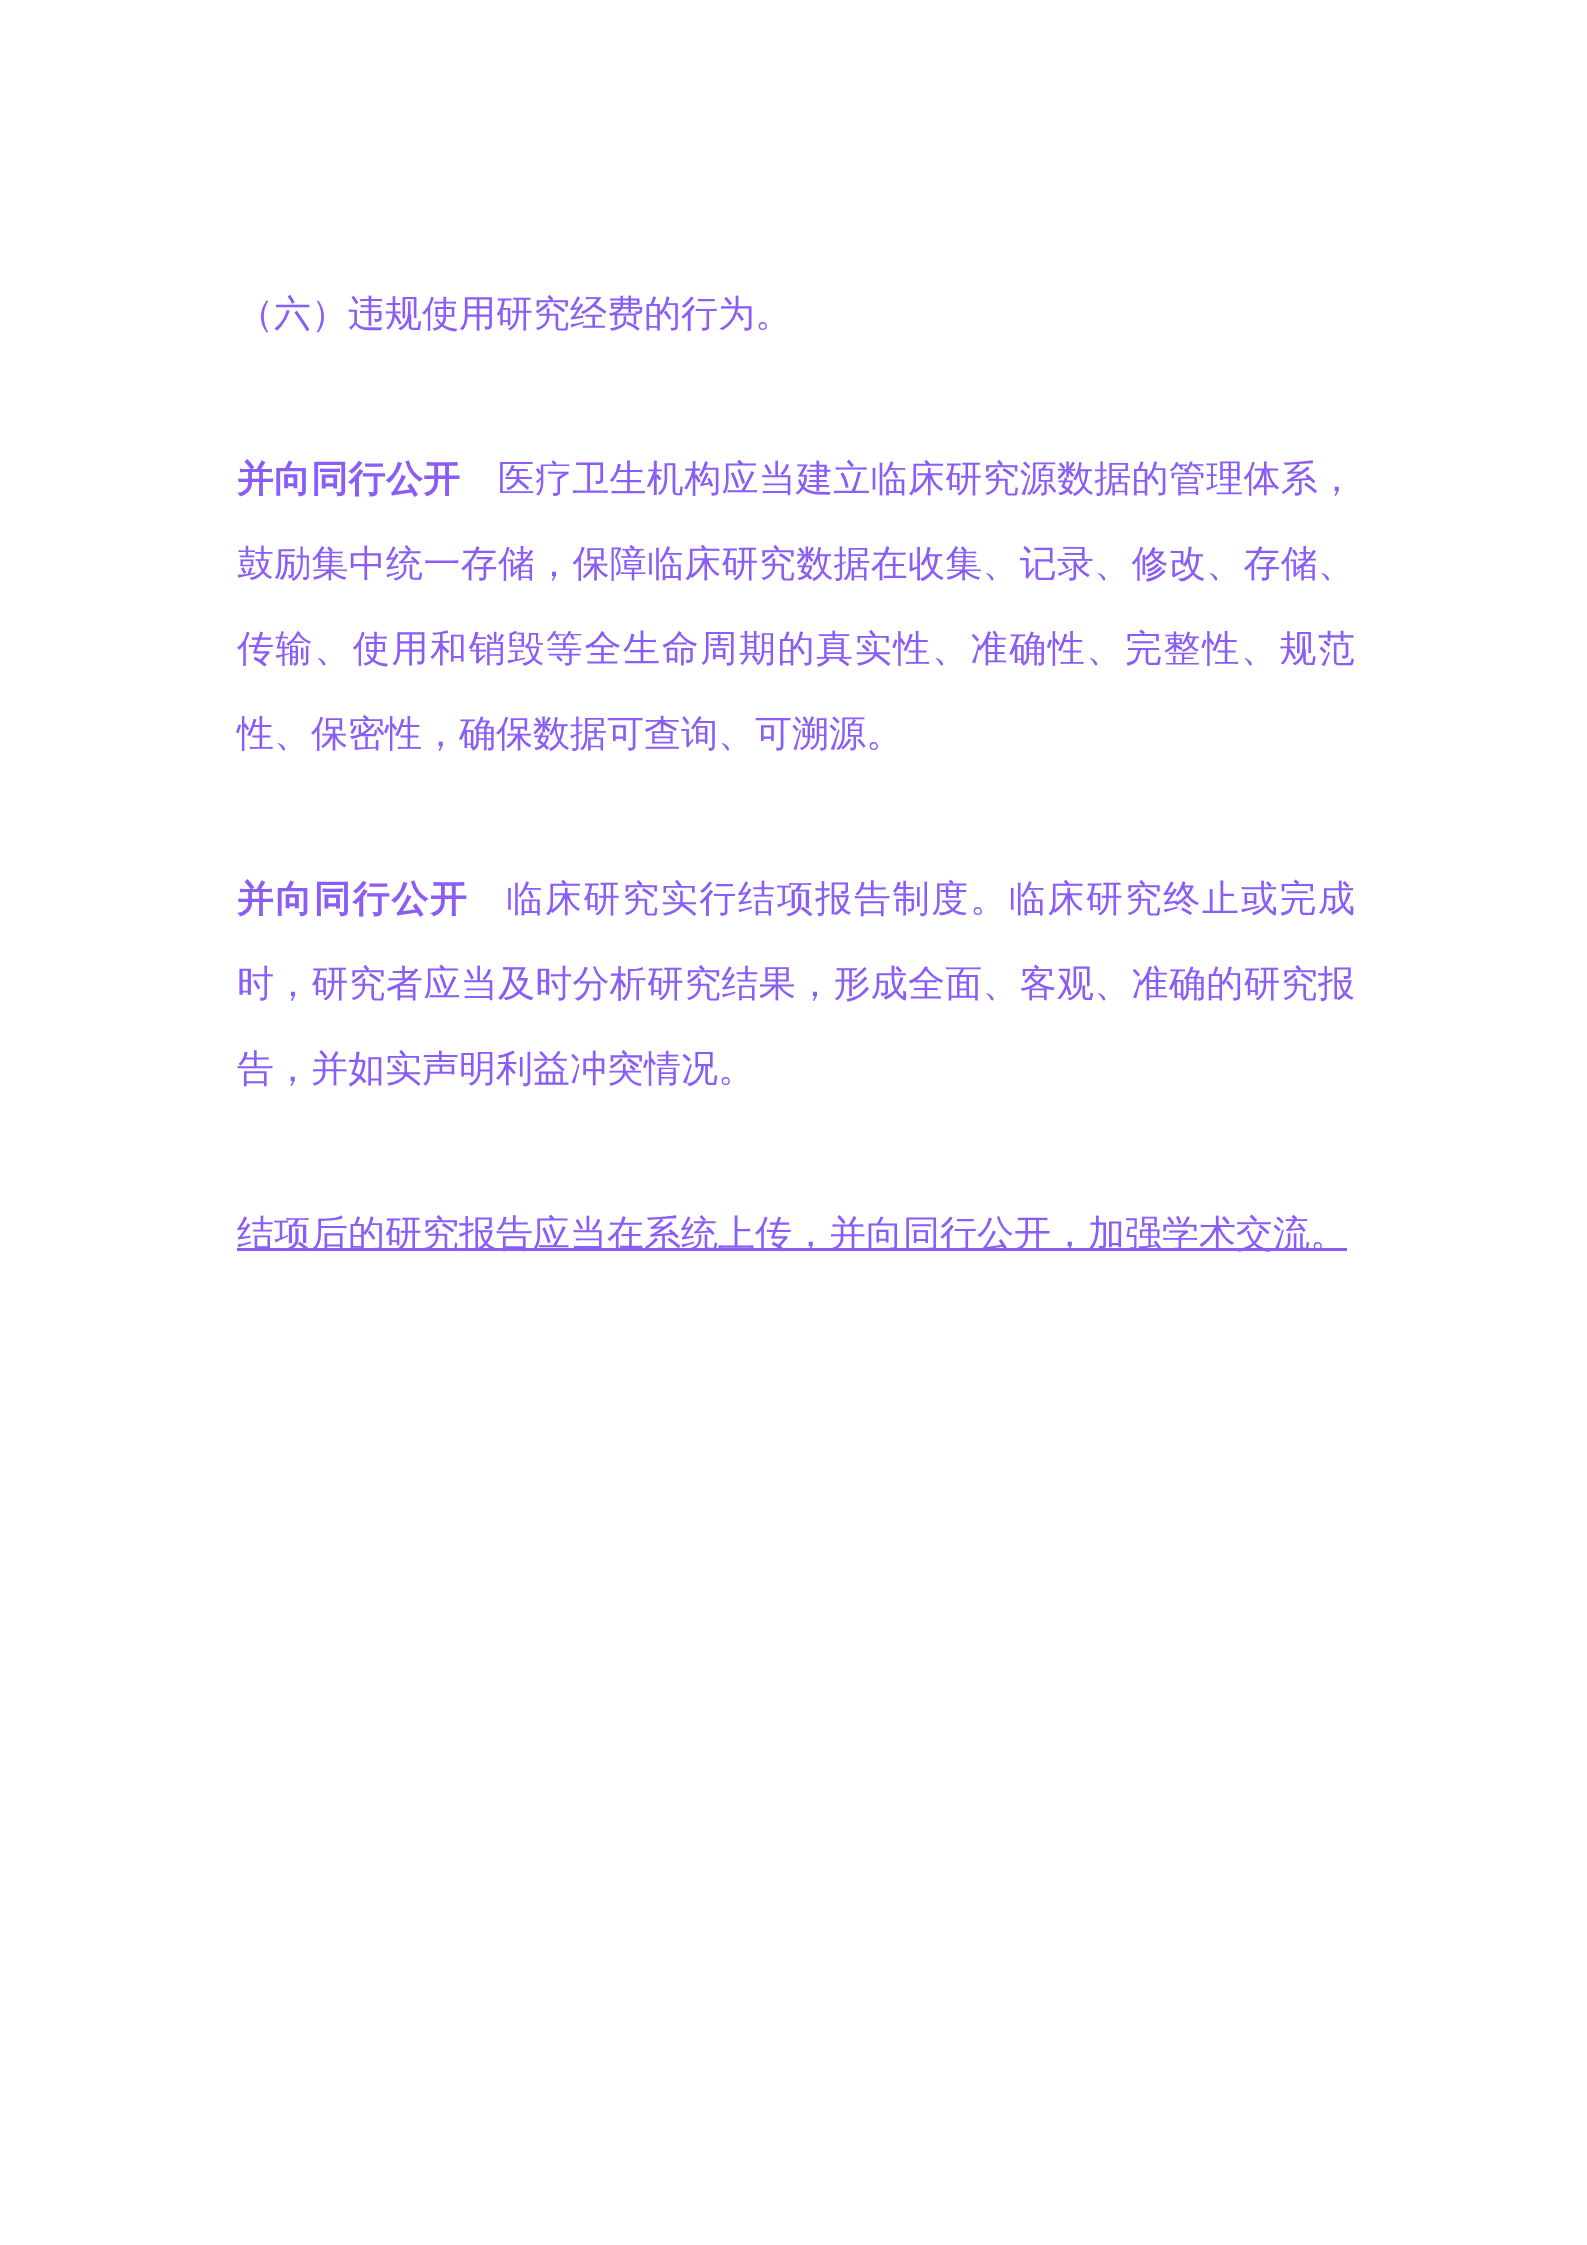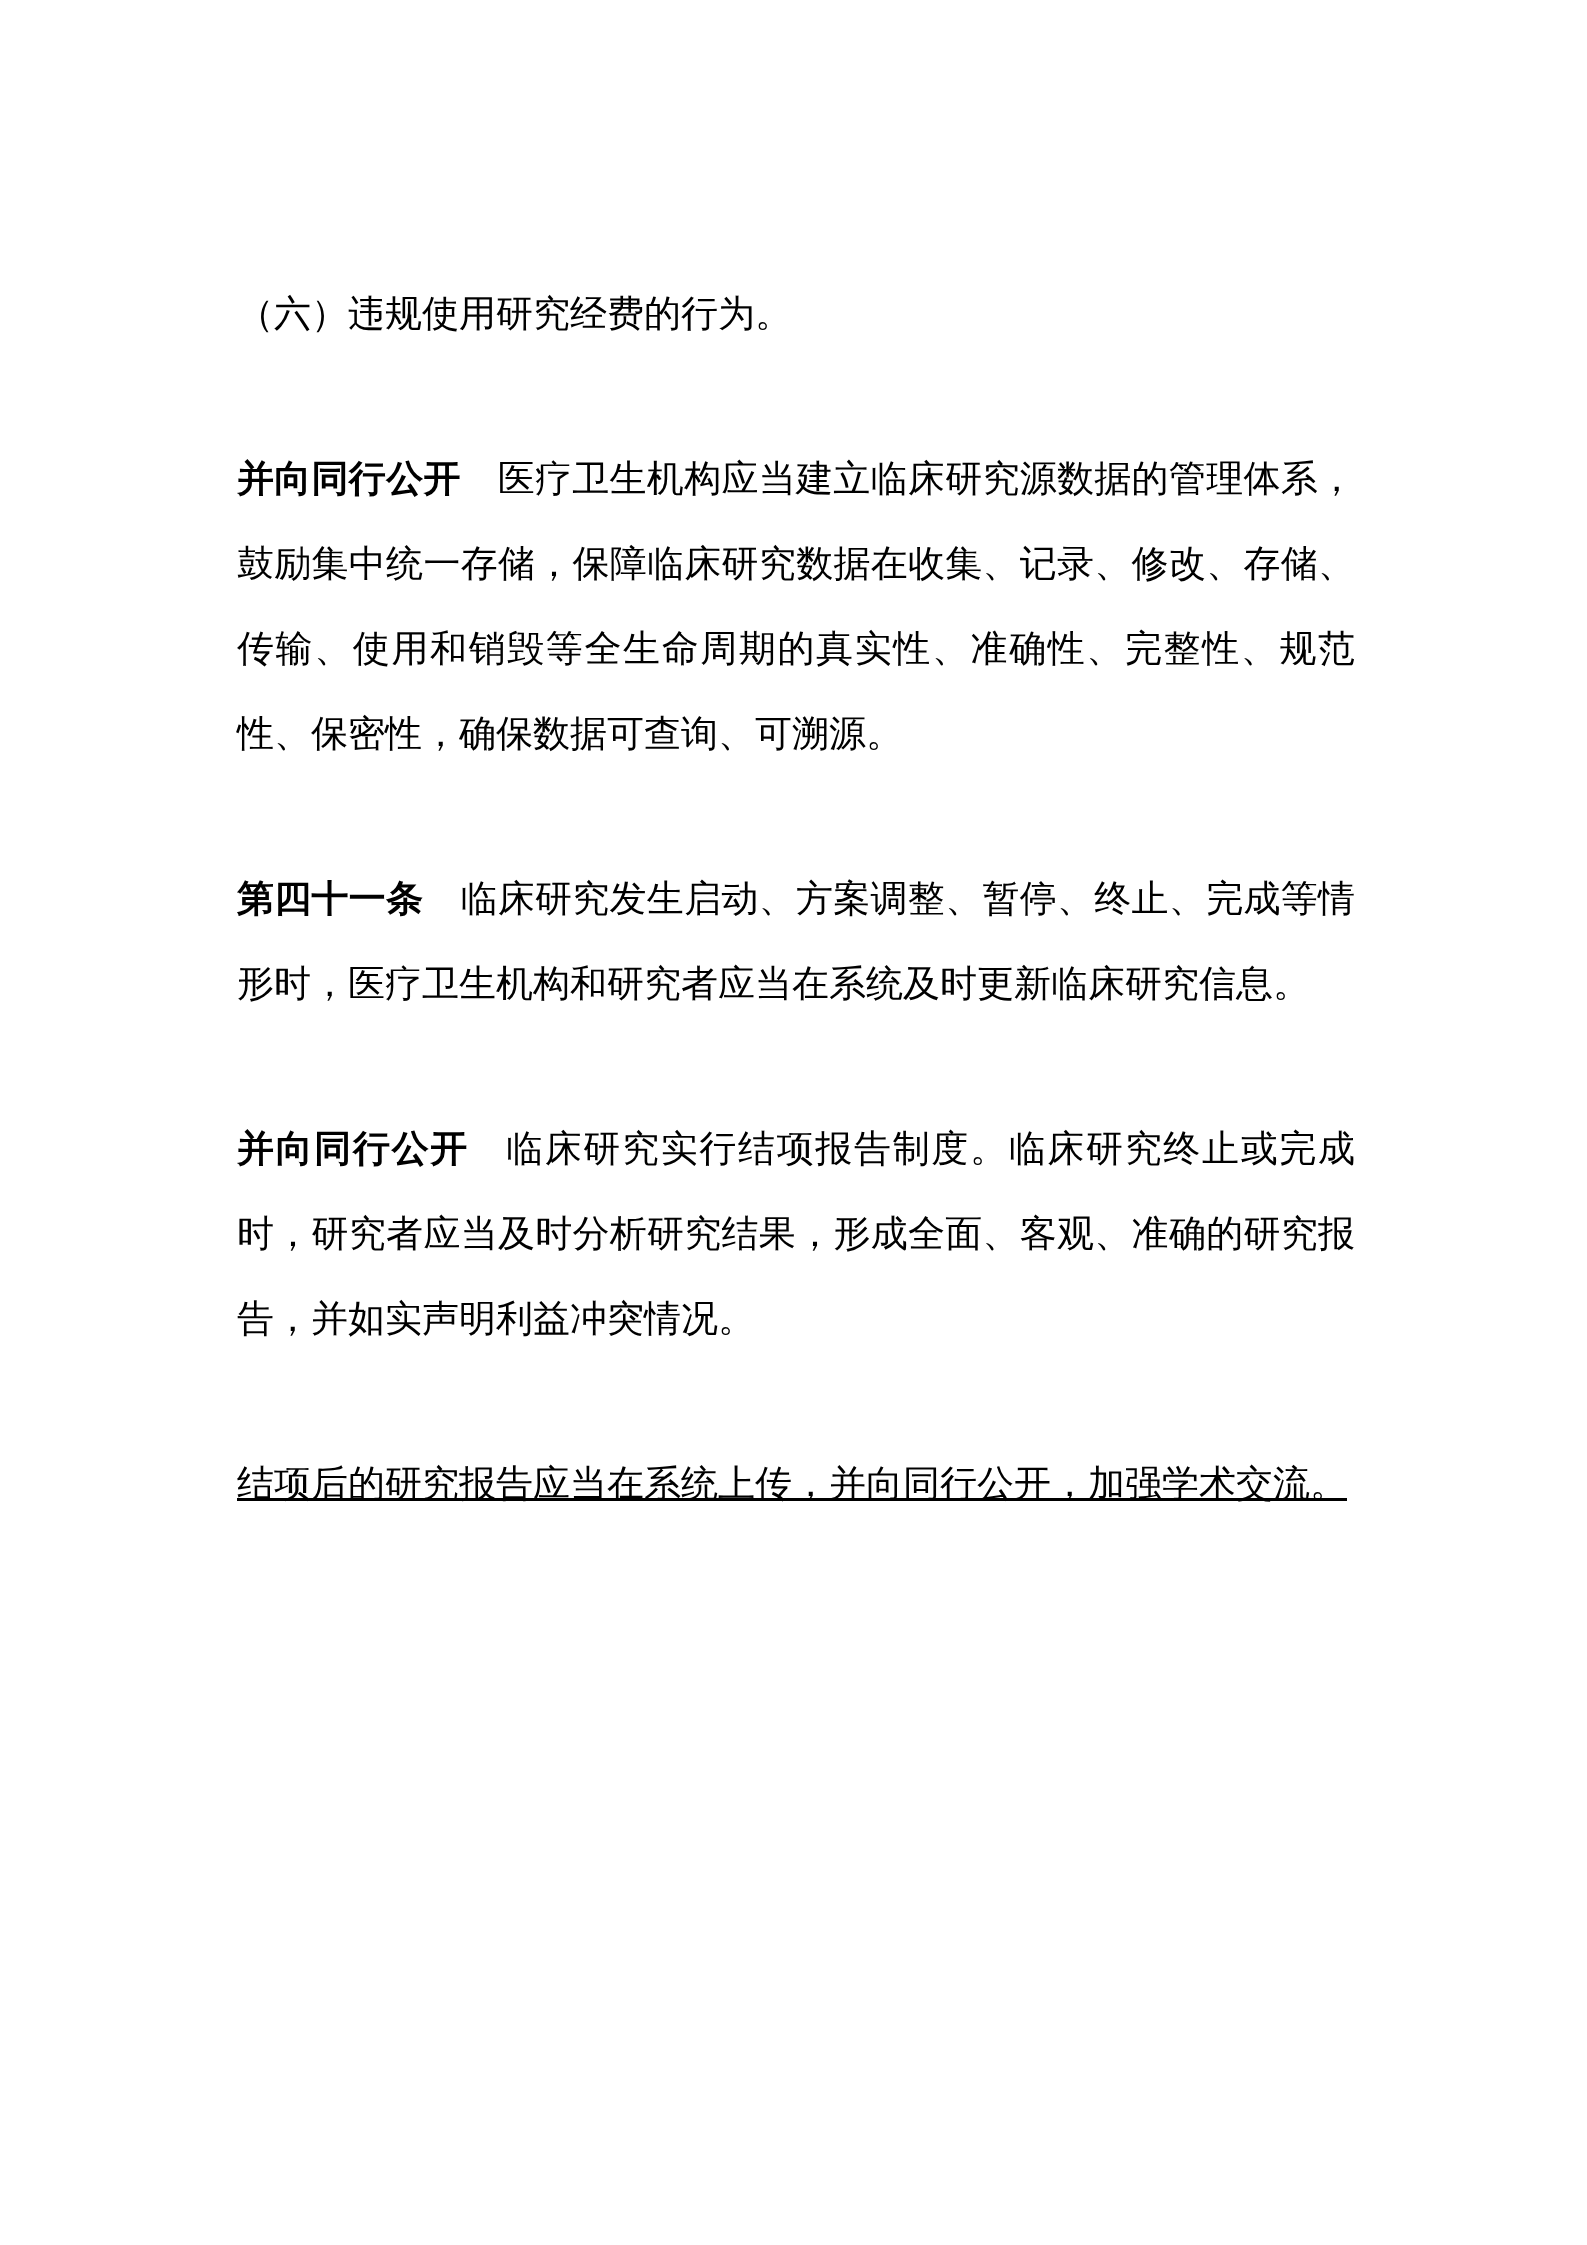--- a/index.html
+++ b/index.html
@@ -15,21 +15,21 @@
   }
   .page {
     box-sizing: border-box;
     width: 1587px;
     height: 2245px;
     padding: 271px 232px 0 237px;
     background: #ffffff;
   }
   .doc-body {
     width: 1118px;
-    color: #000000;
+    color: #8b5cf6;
     font-size: 37px;
     line-height: 85px;
   }
   .doc-body p {
     margin: 0 0 80px 0;
     text-align: justify;
     text-justify: inter-character;
   }
   .doc-body p:last-child {
     margin-bottom: 0;
@@ -48,21 +48,20 @@
 <body>
 
 <div class="page">
   <div class="doc-body">
 
     <p><span>（六）违规使用研究经费的行为。</span></p>
 
     <p><b class="article-no">并向同行公开</b><span>医疗卫生机构应当建立临床研究源数据的管理体系，鼓励集中统一存储，保障临床研究数据在收集、记录、修改、存储、传输、使用和销毁等全生命周期的真实性、准确性、完整性、规范性、保密性，确保数据可查询、可溯源。</span></p>
 
 
-    <p><b class="article-no">第四十一条</b><span>临床研究发生启动、方案调整、暂停、终止、完成等情形时，医疗卫生机构和研究者应当在系统及时更新临床研究信息。</span></p>
 
     <p><b class="article-no">并向同行公开</b><span>临床研究实行结项报告制度。临床研究终止或完成时，研究者应当及时分析研究结果，形成全面、客观、准确的研究报告，并如实声明利益冲突情况。</span></p>
 
 
     <p><span>结项后的研究报告应当在系统上传，并向同行公开，加强学术交流。</span></p>
 
   </div>
 </div>
 
 </body></html>

